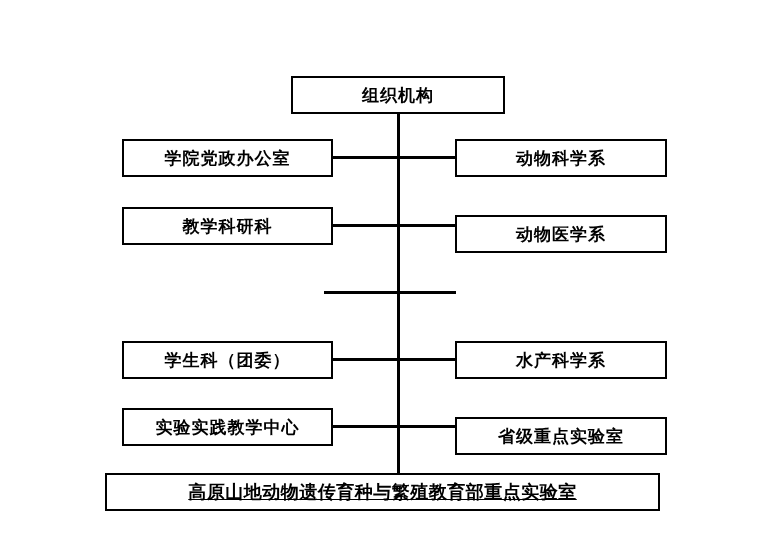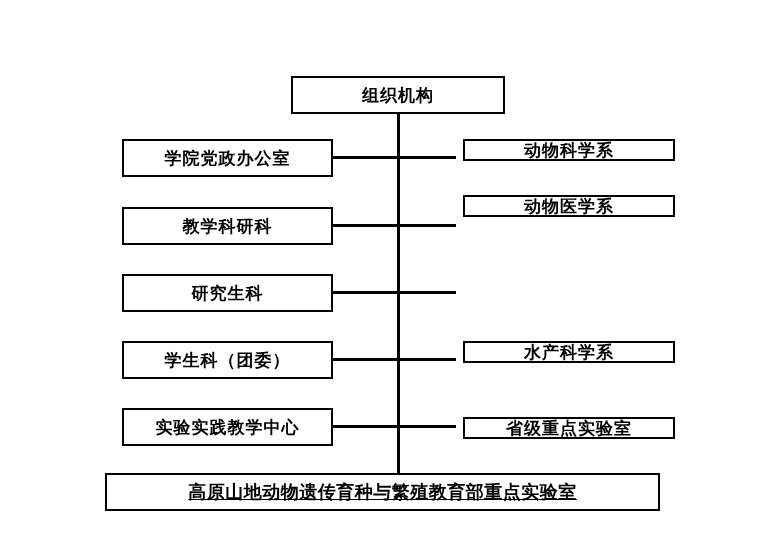--- a/index.html
+++ b/index.html
@@ -46,22 +46,21 @@
     height: 38px;
   }
   .left-box {
     left: 122px;
     width: 211px;
     height: 38px;
   }
   .right-box {
     left: 455px;
     width: 212px;
-    height: 22px;
-    margin-left: 8px;
+    height: 38px;
   }
   .wide-box {
     left: 105px;
     top: 473px;
     width: 555px;
     height: 38px;
     text-decoration: underline;
   }
   .wide-box .node-label {
     font-size: 18px;
@@ -110,29 +109,26 @@
   </div>
   <div class="node-box right-box" style="top:139px">
     <span class="node-label">动物科学系</span>
   </div>
 
   <div class="branch-line branch-left" style="top:224px"></div>
   <div class="branch-line branch-right" style="top:224px"></div>
   <div class="node-box left-box" style="top:207px">
     <span class="node-label">教学科研科</span>
   </div>
-  <div class="node-box right-box" style="top:195px">
+  <div class="node-box right-box" style="top:215px">
     <span class="node-label">动物医学系</span>
   </div>
 
   <div class="branch-line branch-left" style="top:291px"></div>
   <div class="branch-line branch-right" style="top:291px"></div>
-  <div class="node-box left-box" style="top:274px">
-    <span class="node-label">研究生科</span>
-  </div>
 
   <div class="branch-line branch-left" style="top:358px"></div>
   <div class="branch-line branch-right" style="top:358px"></div>
   <div class="node-box right-box" style="top:341px">
     <span class="node-label">水产科学系</span>
   </div>
   <div class="node-box left-box" style="top:341px">
     <span class="node-label">学生科（团委）</span>
   </div>
 

